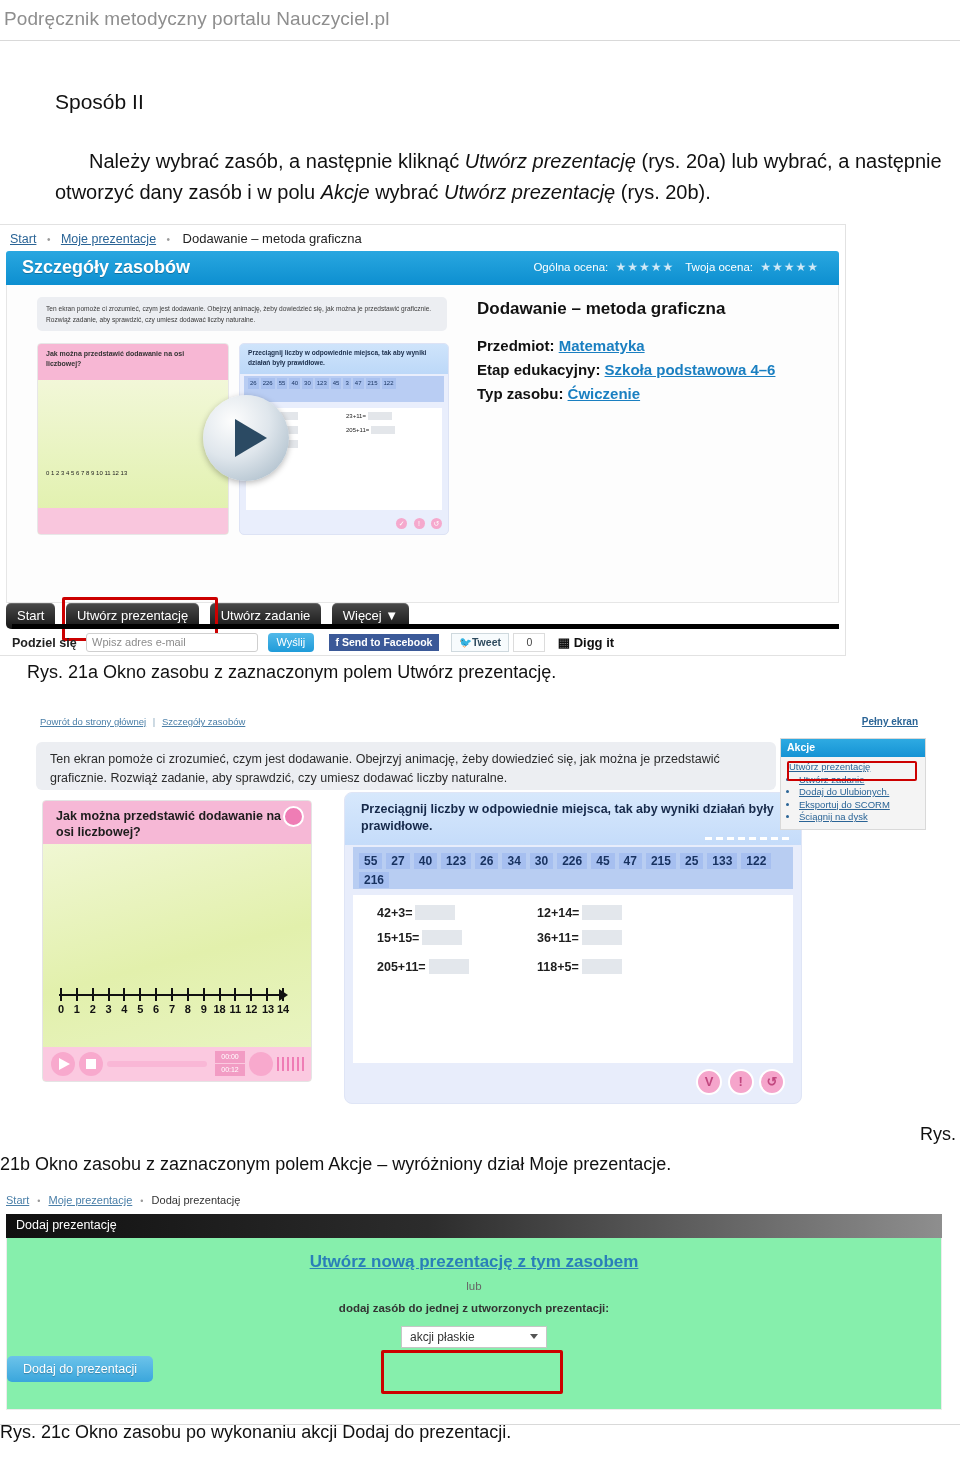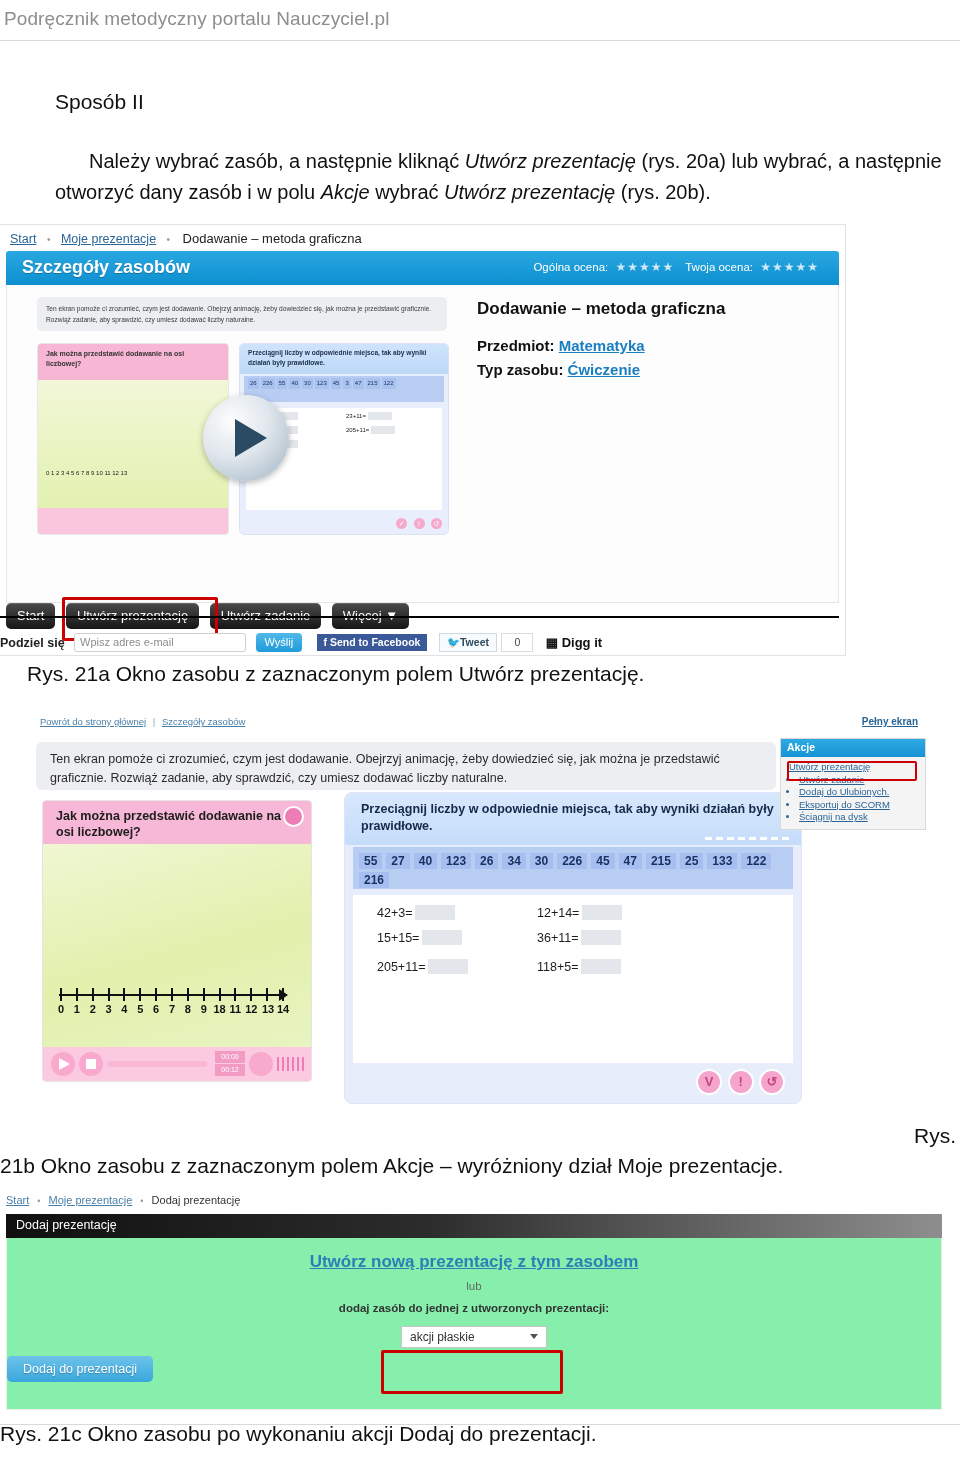--- a/index.html
+++ b/index.html
@@ -32,21 +32,21 @@
   .para{
     position:absolute; left:55px; top:146px; width:900px;
     font-size:20px; line-height:31px; color:#111; text-indent:34px;
   }
   .para em{font-style:italic;}
 
   
   .fig{position:absolute; background:#fff;}
 
   .caption{
-    position:absolute; font-size:21px; color:#111;
+    position:absolute; font-size:18px; color:#111;
   }
 
   
   #fig1{left:0px; top:225px; width:845px; height:430px;
         box-shadow:0 0 0 1px #e2e2e2; background:#fff;}
   #fig1 .bc{
     position:absolute; left:6px; top:6px; font-size:12.5px; color:#333;
   }
   #fig1 .bc a{color:#2a6496; text-decoration:underline; margin:0 4px;}
   #fig1 .bc .dot{color:#9a9a9a; font-size:10px; margin:0 3px;}
@@ -145,22 +145,22 @@
   .darkbtn{
     display:inline-block; height:26px; line-height:26px; padding:0 11px;
     background:linear-gradient(#4a4a4a,#161616);
     border-radius:5px; color:#fff; font-size:13px; margin-right:6px;
     box-shadow:inset 0 1px 0 rgba(255,255,255,.18);
   }
   .redbox{
     position:absolute; border:3px solid #cc0000; border-radius:2px;
   }
   #fig1 .sharebar{
-    position:absolute; left:0; right:6px; bottom:-2px; height:24px;
-    border-top:2px solid #000000; padding-top:15px; white-space:nowrap;
+    position:absolute; left:12px; right:6px; bottom:-2px; height:24px;
+    border-top:5px solid #000000; padding-top:4px; white-space:nowrap;
   }
   #fig1 .sharebar .lbl{font-size:12.5px;font-weight:bold;color:#222;}
   #fig1 .sharebar .inp{
     display:inline-block;width:160px;height:17px;line-height:17px;
     border:1px solid #cfcfcf;border-radius:3px;background:#fff;
     font-size:11px;color:#8c8c8c;padding:0 5px;vertical-align:middle;margin:0 5px;
   }
   #fig1 .sharebar .send{
     display:inline-block;height:19px;line-height:19px;padding:0 9px;
     background:linear-gradient(#52b9e9,#1f9bd9);border-radius:4px;color:#fff;font-size:11px;
@@ -234,21 +234,21 @@
   }
   #fig2 .bpanel .dash{position:absolute;right:12px;top:44px;width:84px;height:3px;
       background:repeating-linear-gradient(90deg,#fff 0 7px,transparent 7px 11px);}
   #fig2 .bpanel .tilewrap{position:absolute;left:8px;top:54px;right:8px;height:42px;background:#b8cdf2;
       padding:4px 4px;box-sizing:border-box;}
   #fig2 .bpanel .tile{display:inline-block;background:#a6bff0;color:#17315f;font-size:12px;font-weight:bold;
       padding:1px 5px;margin:1px 2px;}
   #fig2 .bpanel .eqbox{position:absolute;left:8px;top:102px;right:8px;bottom:40px;background:#fff;
       padding:10px 24px;box-sizing:border-box;}
   #fig2 .bpanel .eqrow{display:flex;gap:32px;margin-bottom:10px;}
-  #fig2 .bpanel .eq{display:flex;align-items:center;gap:3px;width:128px;font-size:12.5px;font-weight:normal;color:#1d1d1d;text-align:center;}
+  #fig2 .bpanel .eq{display:flex;align-items:center;gap:3px;width:128px;font-size:12.5px;font-weight:bold;color:#1d1d1d;text-align:center;}
   #fig2 .bpanel .blank{display:inline-block;width:40px;height:15px;background:#e3e7ec;}
   #fig2 .bpanel .acts{position:absolute;right:16px;bottom:8px;}
   #fig2 .bpanel .acts .c{display:inline-block;width:22px;height:22px;border-radius:50%;background:#f5a5cb;
       border:2px solid #fff;color:#c2477f;font-size:13px;font-weight:bold;text-align:center;line-height:22px;margin-left:1px;}
 
   #fig2 .akcje{
     position:absolute; left:752px; top:26px; width:144px; height:90px;
     background:#f4f4f4; border:1px solid #d9d9d9;
   }
   #fig2 .akcje .hd{height:18px;background:linear-gradient(#2eaae2,#1593d4);color:#fff;
@@ -366,20 +366,24 @@
         </div>
       </div>
 
       <div class="playbtn"></div>
 
       <div class="meta">
         <h3>Dodawanie – metoda graficzna</h3>
         <div class="row">
           <span>Przedmiot:</span>
           <a>Matematyka</a>
+        </div>
+        <div class="row">
+          <span>Etap edukacyjny:</span>
+          <a>Szkoła podstawowa 4–6</a>
         </div>
         <div class="row">
           <span>Typ zasobu:</span>
           <a>Ćwiczenie</a>
         </div>
       </div>
     </div>
 
     <div class="btnbar">
       <span class="darkbtn">Start</span>

